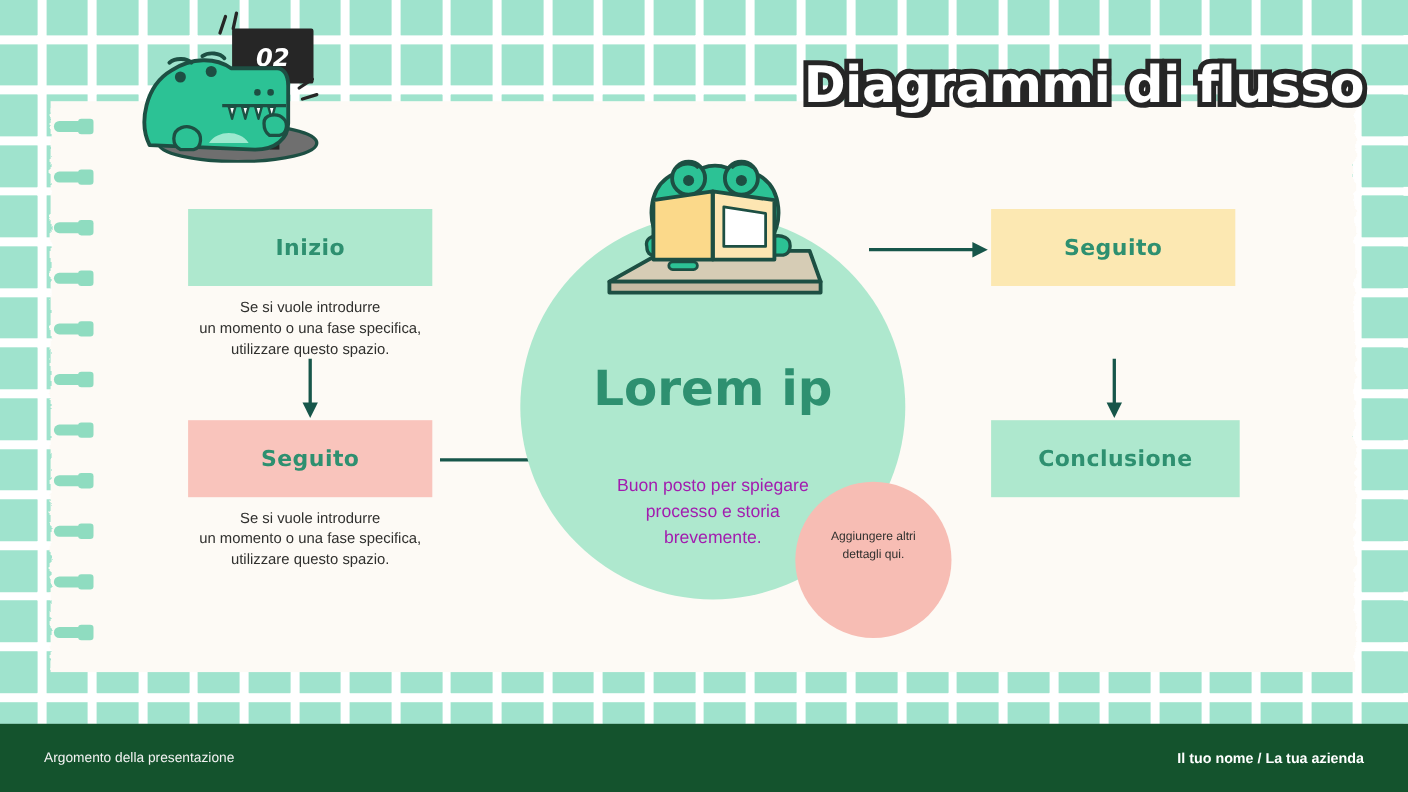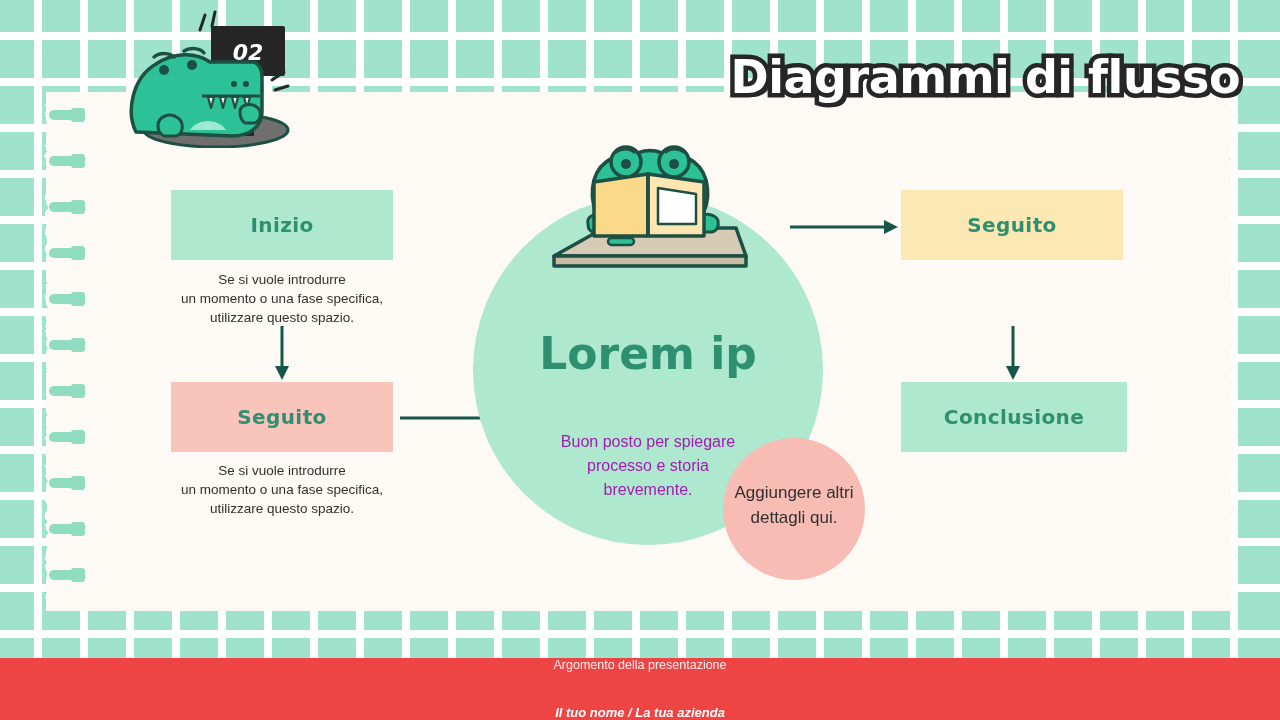--- a/index.html
+++ b/index.html
@@ -194,41 +194,40 @@
     height: 142px;
     border-radius: 50%;
     background: #f7bdb4;
   }
   #pink-circle-text {
     position: absolute;
     left: 723px;
     top: 481px;
     width: 142px;
     text-align: center;
-    font-size: 17px;
+    font-size: 11px;
     line-height: 1.45;
     color: #30302e;
   }
 
   
   #footer {
     position: absolute;
     left: 0;
     top: 658px;
     width: 1280px;
     height: 62px;
-    background: #ef4444;
+    background: #14532d;
     display: flex;
     align-items: center;
     justify-content: space-between;
     padding: 0 40px;
-    flex-direction: column;
   }
   #footer-left  { color: #f2f2f2; font-size: 12.5px; }
-  #footer-right { color: #ffffff; font-size: 13px; font-weight: bold; font-style: italic; }
+  #footer-right { color: #ffffff; font-size: 13px; font-weight: bold; }
 </style>
 </head>
 <body>
 
 <div id="slide">
 
   <svg width="0" height="0" style="position:absolute">
     <defs>
       <filter id="rough">
         <feTurbulence type="fractalNoise" baseFrequency="0.04 0.12" numOctaves="3" seed="7" result="noise"></feTurbulence>

